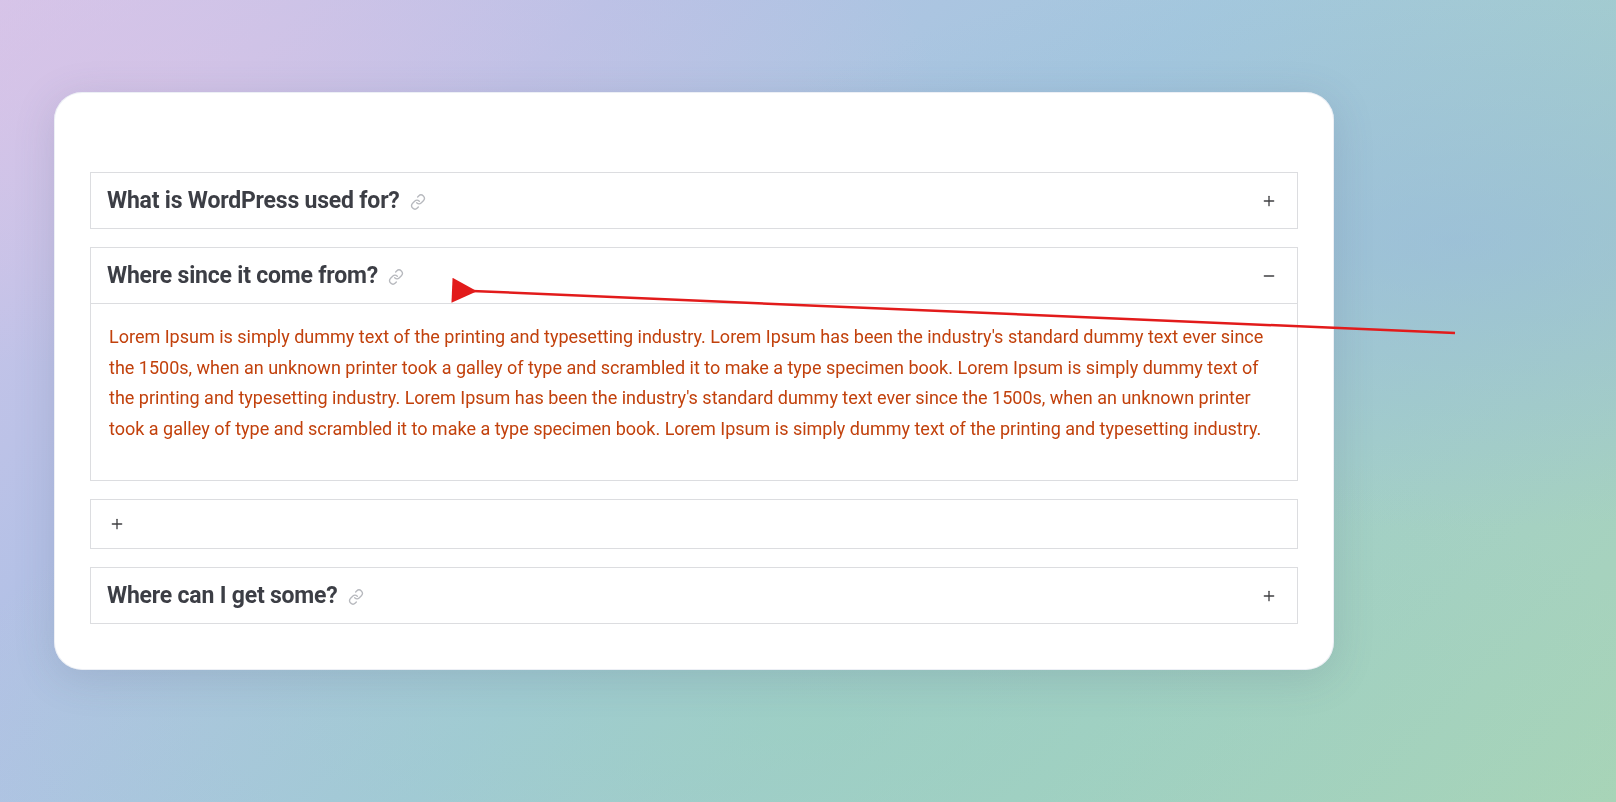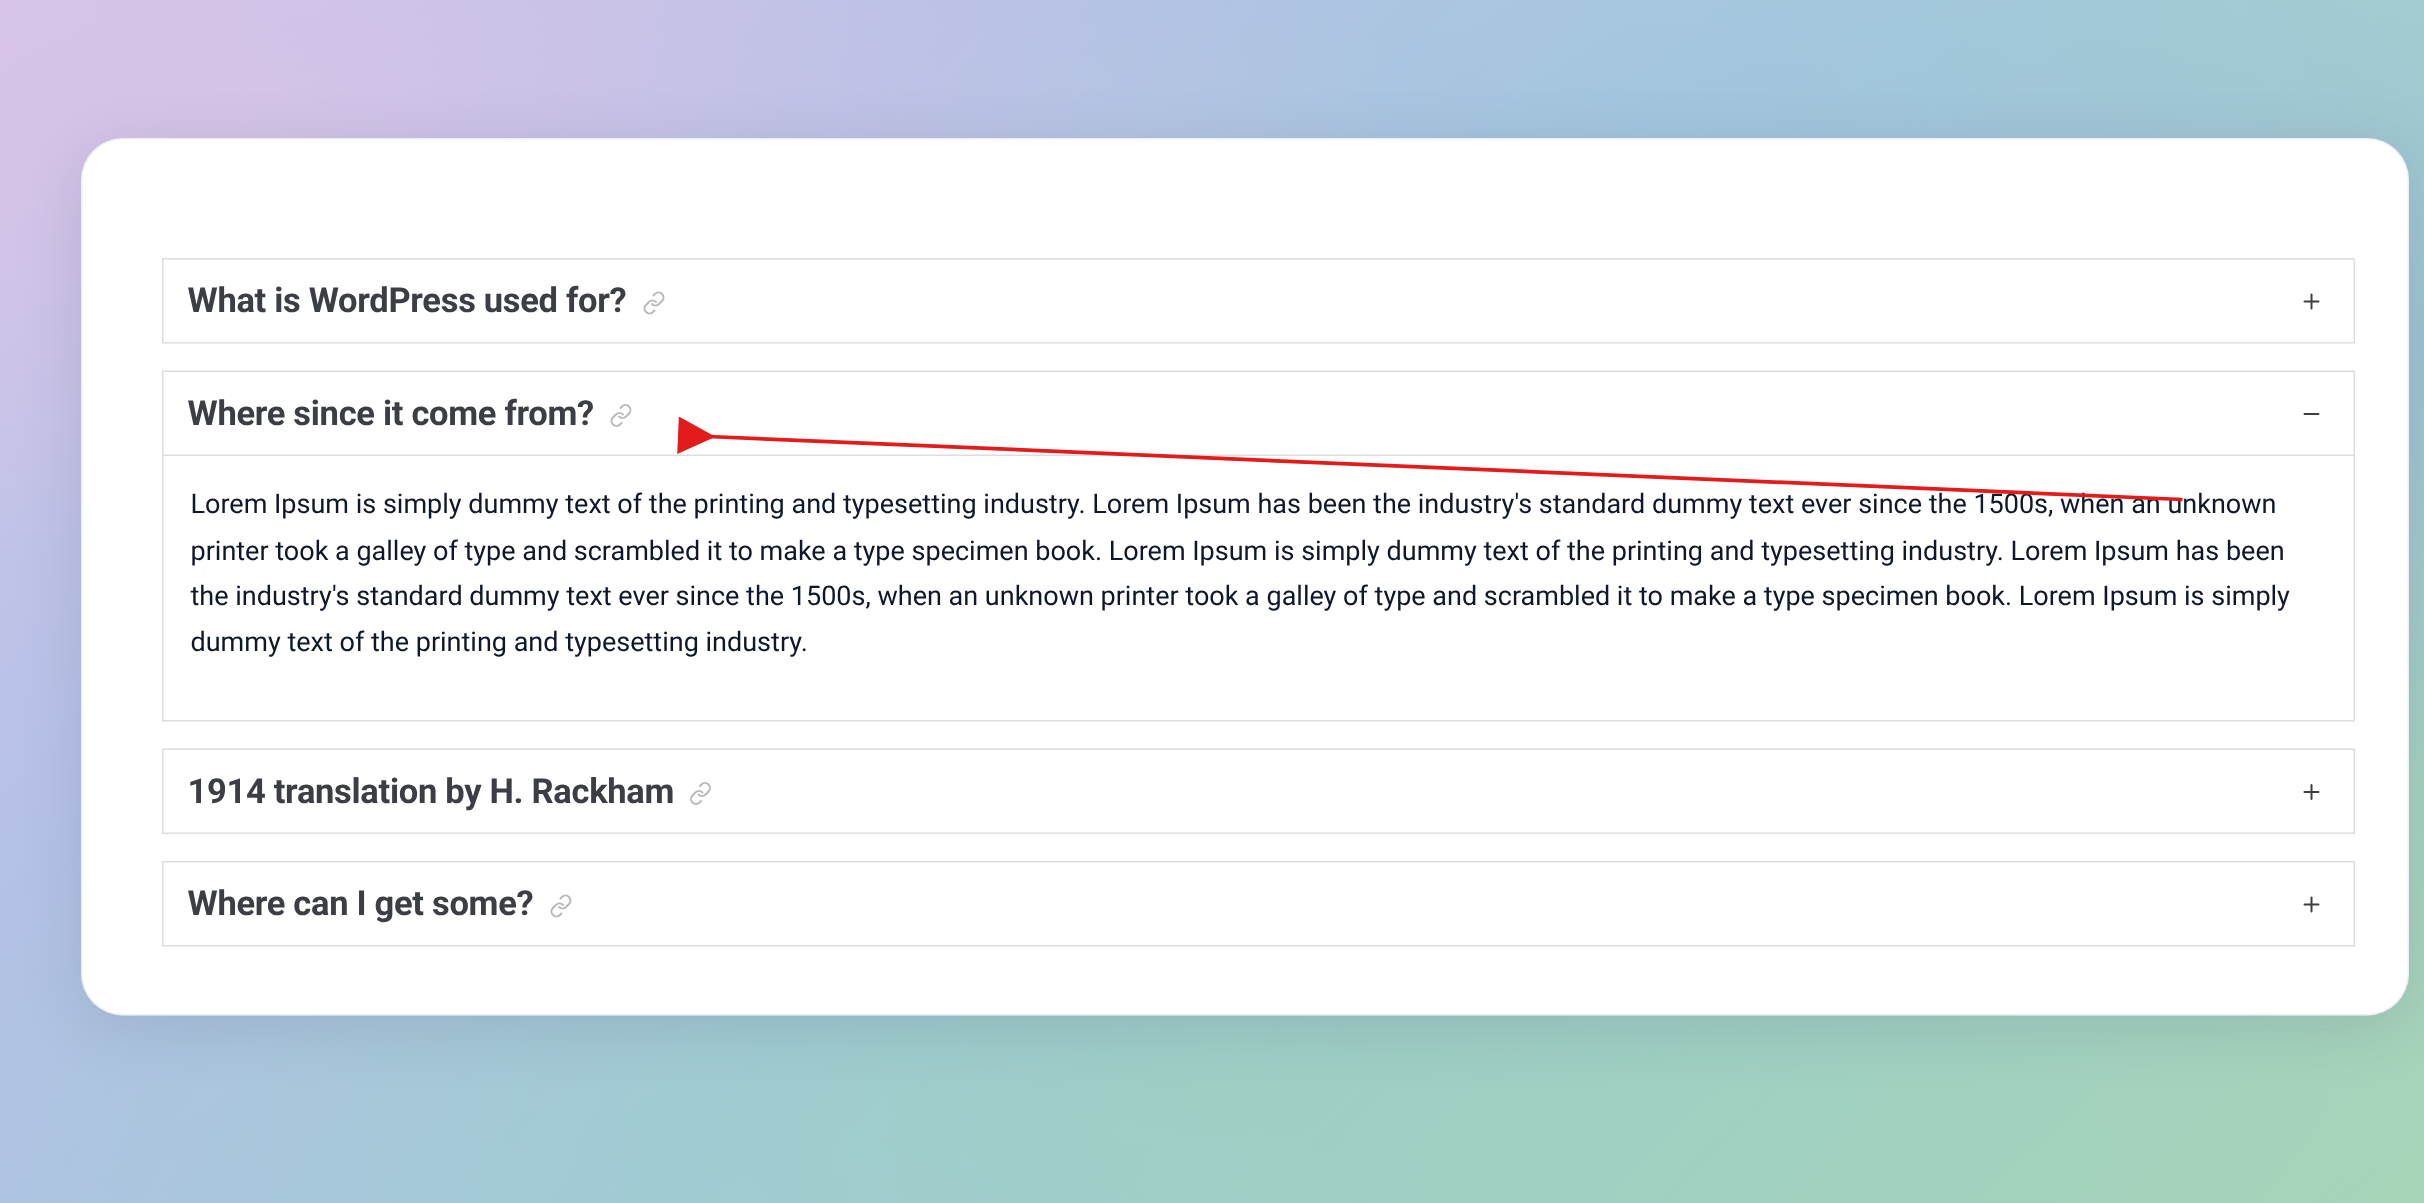--- a/index.html
+++ b/index.html
@@ -17,25 +17,25 @@
       background:
         radial-gradient(ellipse 80% 60% at 10% 10%, rgba(220,195,230,0.6), transparent 60%),
         radial-gradient(ellipse 80% 60% at 90% 30%, rgba(150,180,225,0.5), transparent 60%),
         radial-gradient(ellipse 90% 70% at 50% 90%, rgba(150,210,180,0.45), transparent 60%);
       pointer-events: none;
     }
     .card {
       position: absolute;
       left: 54px;
       top: 92px;
-      width: 1552px;
+      width: 1280px;
       background: #ffffff;
       border-radius: 28px;
       box-shadow: 0 8px 40px rgba(80, 90, 120, 0.18), inset 0 0 0 1px rgba(200,210,225,0.35);
-      padding: 80px 36px 46px 54px;
+      padding: 80px 36px 46px 36px;
     }
     .accordion { display: block; }
     .accordion-item { margin-bottom: 18px; }
     .accordion-item:last-child { margin-bottom: 0; }
     .accordion-header {
       border: 1px solid #dcdde0;
       background: #ffffff;
       padding: 14px 18px 14px 16px;
       display: flex;
       align-items: center;
@@ -71,21 +71,21 @@
       height: 20px;
     }
     .toggle-icon svg { width: 16px; height: 16px; }
     .accordion-body {
       border: 1px solid #dcdde0;
       border-top: none;
       background: #ffffff;
       padding: 18px 18px 36px 18px;
     }
     .accordion-body p {
-      color: #0f172a;
+      color: #c2410c;
       font-size: 18px;
       line-height: 1.7;
     }
     .annotation-arrow {
       position: absolute;
       pointer-events: none;
     }
   </style>
 </head>
 <body>
@@ -132,29 +132,20 @@
             </svg>
         </span>
       </div>
       <div class="accordion-body">
         <p>Lorem Ipsum is simply dummy text of the printing and typesetting industry. Lorem Ipsum has been the industry's standard dummy text ever since the 1500s, when an unknown printer took a galley of type and scrambled it to make a type specimen book. Lorem Ipsum is simply dummy text of the printing and typesetting industry. Lorem Ipsum has been the industry's standard dummy text ever since the 1500s, when an unknown printer took a galley of type and scrambled it to make a type specimen book. Lorem Ipsum is simply dummy text of the printing and typesetting industry.</p>
       </div>
     </div>
 
     <div class="accordion-item">
       <div class="accordion-header">
-        <div class="title-wrap">
-          <span class="title-text">1914 translation by H. Rackham</span>
-          <span class="link-icon">
-            <svg viewBox="0 0 24 24" fill="none" stroke="currentColor" stroke-width="2" stroke-linecap="round" stroke-linejoin="round">
-                <path d="M10 13a5 5 0 0 0 7.07 0l3-3a5 5 0 0 0-7.07-7.07l-1.5 1.5"></path>
-                <path d="M14 11a5 5 0 0 0-7.07 0l-3 3a5 5 0 0 0 7.07 7.07l1.5-1.5"></path>
-              </svg>
-          </span>
-        </div>
         <span class="toggle-icon">
           <svg viewBox="0 0 24 24" fill="none" stroke="currentColor" stroke-width="2" stroke-linecap="round">
               <line x1="12" y1="5" x2="12" y2="19"></line>
               <line x1="5" y1="12" x2="19" y2="12"></line>
             </svg>
         </span>
       </div>
     </div>
 
     <div class="accordion-item">

